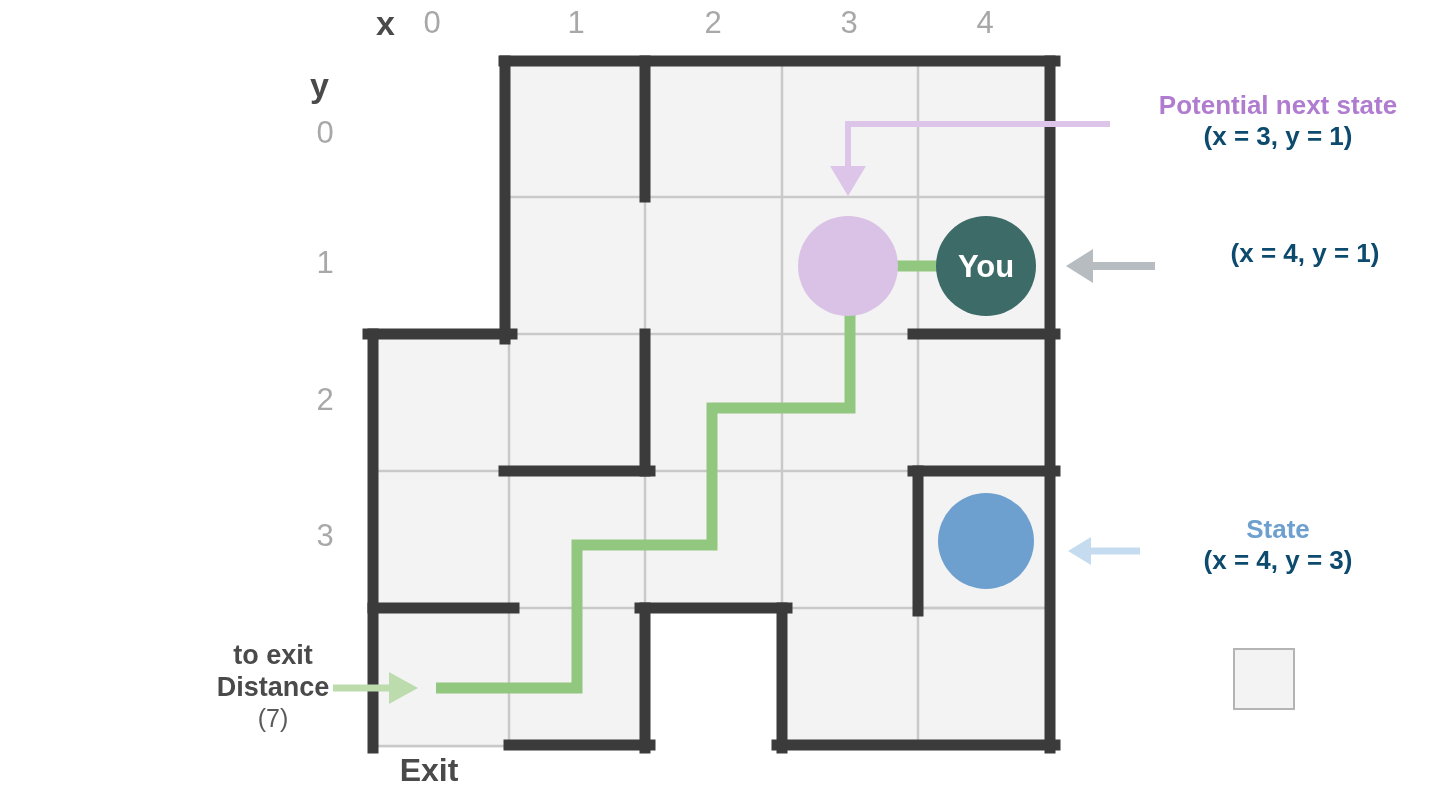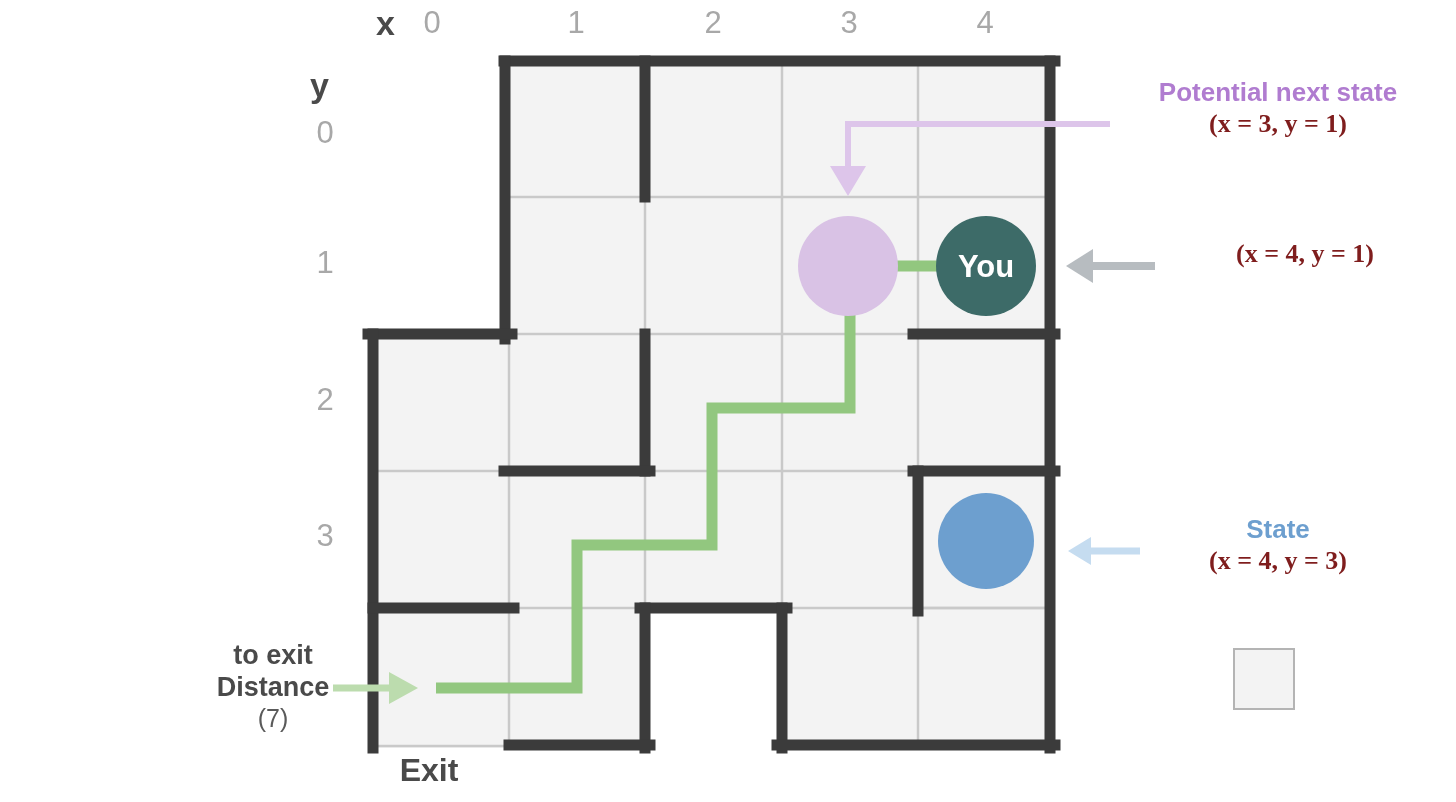--- a/index.html
+++ b/index.html
@@ -42,28 +42,27 @@
     white-space: nowrap;
   }
   .ann .sub {
     font-size: 26px;
     line-height: 1.14;
     white-space: nowrap;
   }
   .ann .coord {
     font-weight: bold;
     font-size: 26px;
-    color: #7f1d1d;
+    color: #0c4a6e;
     line-height: 1.2;
     white-space: nowrap;
-    font-family: Liberation Serif, serif;
   }
   .ann.right { text-align: center; }
 
-  #ann-next  { left: 1112px; top: 78px;  width: 332px; text-align: center; }
+  #ann-next  { left: 1112px; top: 91px;  width: 332px; text-align: center; }
   #ann-next .ttl { color: #b07cd0; }
   #ann-cur   { left: 1160px; top: 238px; width: 290px; }
   #ann-cur .ttl { color: #3d6b68; }
   #ann-state { left: 1108px; top: 515px; width: 340px; }
   #ann-state .ttl { color: #6d9fcf; }
   #ann-state .sub { color: #7fa9d4; }
 
   #ann-dist {
     left: 190px; top: 640px; width: 166px;
     text-align: center;

